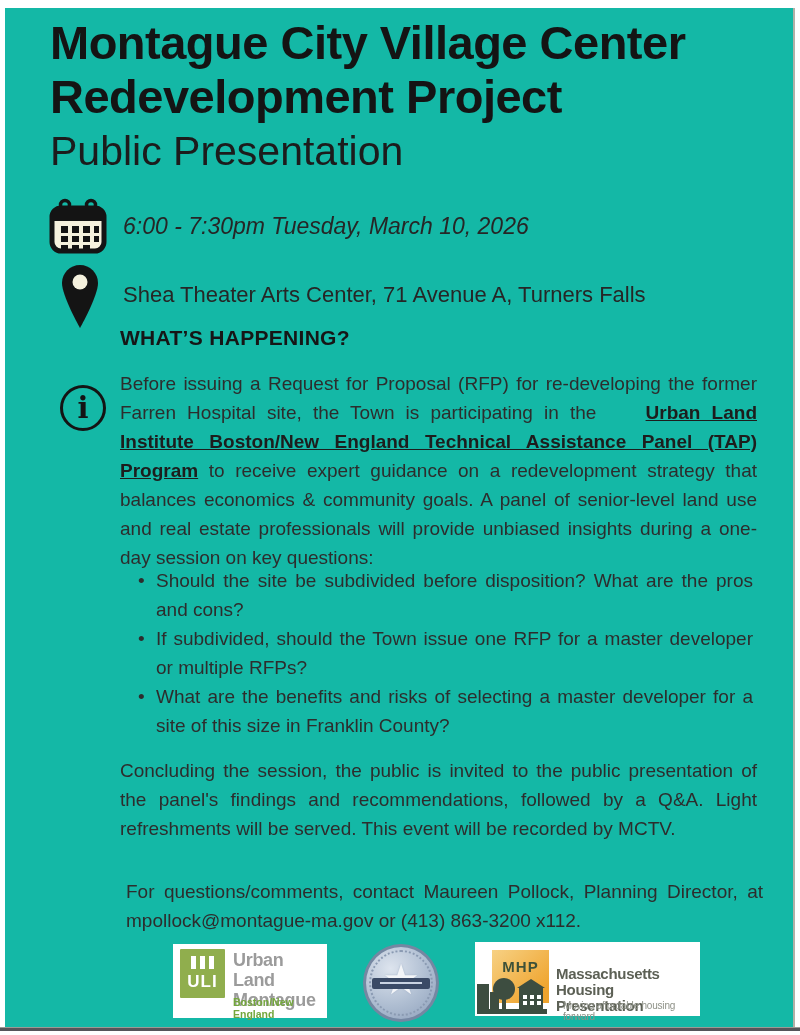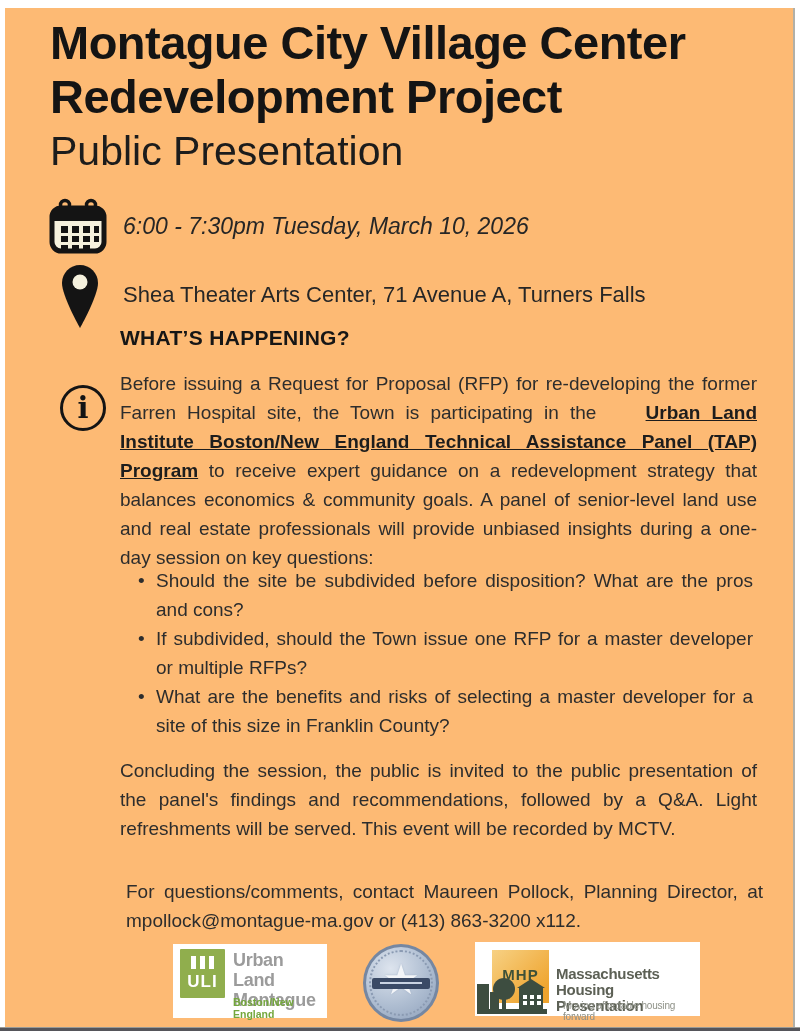--- a/index.html
+++ b/index.html
@@ -1,19 +1,19 @@
 <!DOCTYPE html>
 <html><head>
 <meta charset="utf-8">
 <style>
   * { margin:0; padding:0; box-sizing:border-box; }
   html,body { width:800px; height:1035px; background:#ffffff; overflow:hidden;
               font-family:"Liberation Sans", sans-serif; }
   .flyer { position:absolute; left:5px; top:8px; width:790px; height:1019px;
-           background:#fdba74; border-right:2px solid #b2b0a7; color:#1f1f1f; }
+           background:#14b8a6; border-right:2px solid #b2b0a7; color:#1f1f1f; }
 
   
   .title-block { position:absolute; left:45px; top:8px; width:720px; }
   .title-line { font-size:47px; line-height:54px; font-weight:700; letter-spacing:-0.5px; color:#141414; }
   .subtitle   { font-size:41px; line-height:55px; font-weight:400; color:#1c1c1c; }
 
   
   .icon-cal { position:absolute; left:44px; top:190px; }
   .event-when { position:absolute; left:118px; top:203px; font-size:23px; line-height:30px; color:#262626;font-style:italic; }
   .icon-pin { position:absolute; left:56px; top:256px; }
@@ -59,21 +59,21 @@
   .seal .ring { position:absolute; inset:3px; border-radius:50%; border:2px dotted #8a9ab2; }
   .seal .star { position:absolute; top:50%; left:50%; transform:translate(-50%,-56%);
                 font-size:42px; line-height:1; color:#f3f5f8; text-shadow:0 0 2px #9fb0c6; }
   .seal .band { position:absolute; left:8%; right:8%; top:43%; height:11px;
                 background:#3a4a66; border-radius:2px; }
   .seal .band i { display:block; margin:4px auto 0; width:70%; height:2px; background:#c9d3e2; }
 
   .mhp { left:470px; top:934px; width:225px; height:74px; }
   .mhp-square { position:absolute; left:17px; top:8px; width:57px; height:53px;
                 background:linear-gradient(135deg,#f7d184 0%,#efa42e 85%); text-align:center; }
-  .mhp-abbr { color:#3e5138; font-weight:700; font-size:15px; letter-spacing:1px; padding-top:16px; }
+  .mhp-abbr { color:#3e5138; font-weight:700; font-size:15px; letter-spacing:1px; padding-top:8px; }
   .mhp-sil { position:absolute; left:2px; top:30px; width:78px; height:42px; }
   .mhp-sil div { position:absolute; background:#3d4d40; }
   .sil-b1 { left:0; bottom:4px; width:12px; height:26px; }
   .sil-b2 { left:13px; bottom:4px; width:9px; height:18px; }
   .sil-tree { left:16px; bottom:14px; width:22px; height:22px; border-radius:50%; }
   .sil-trunk { left:25px; bottom:4px; width:4px; height:12px; }
   .sil-house { left:42px; bottom:4px; width:24px; height:22px; }
   .sil-roof { left:40px; bottom:26px; width:0; height:0; background:transparent !important;
               border-left:14px solid transparent; border-right:14px solid transparent;
               border-bottom:9px solid #3d4d40; }

